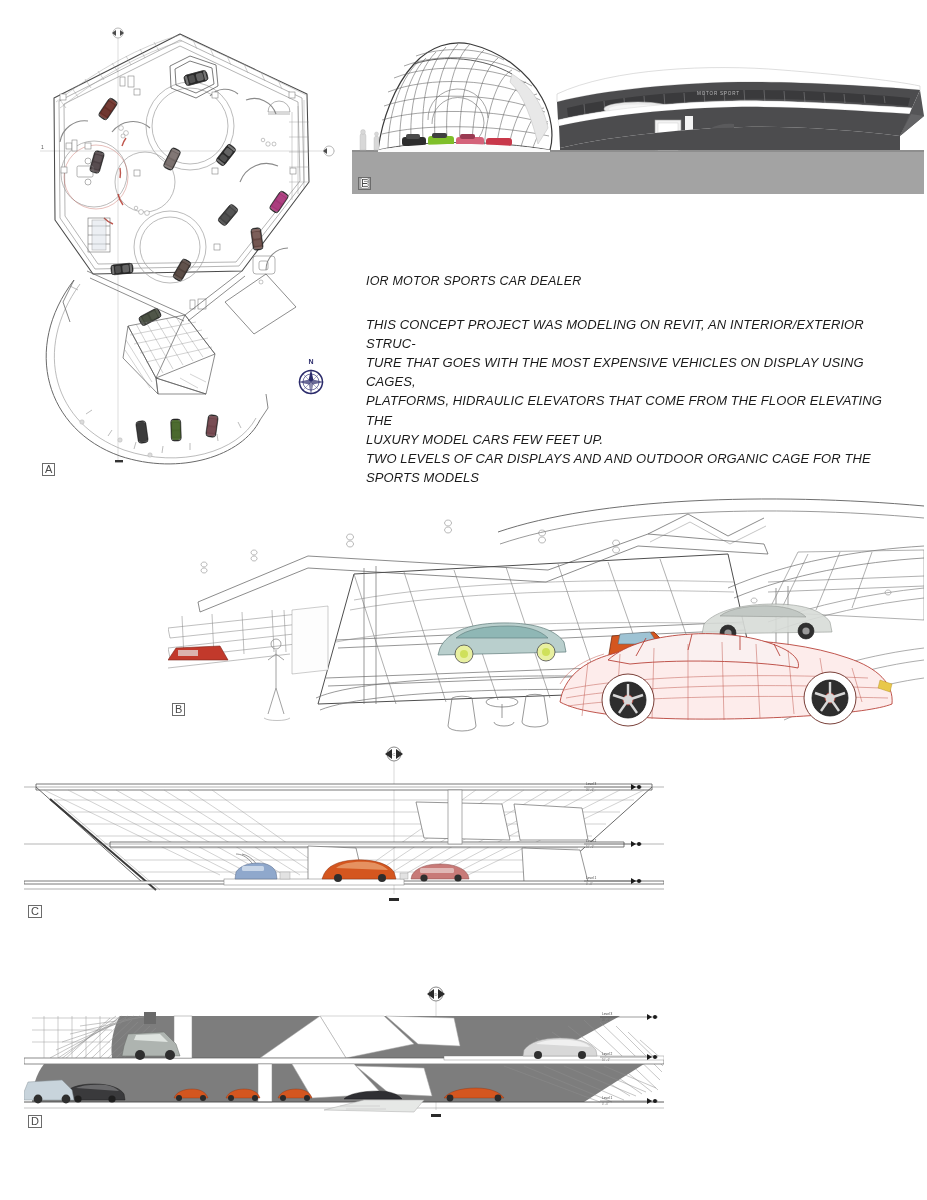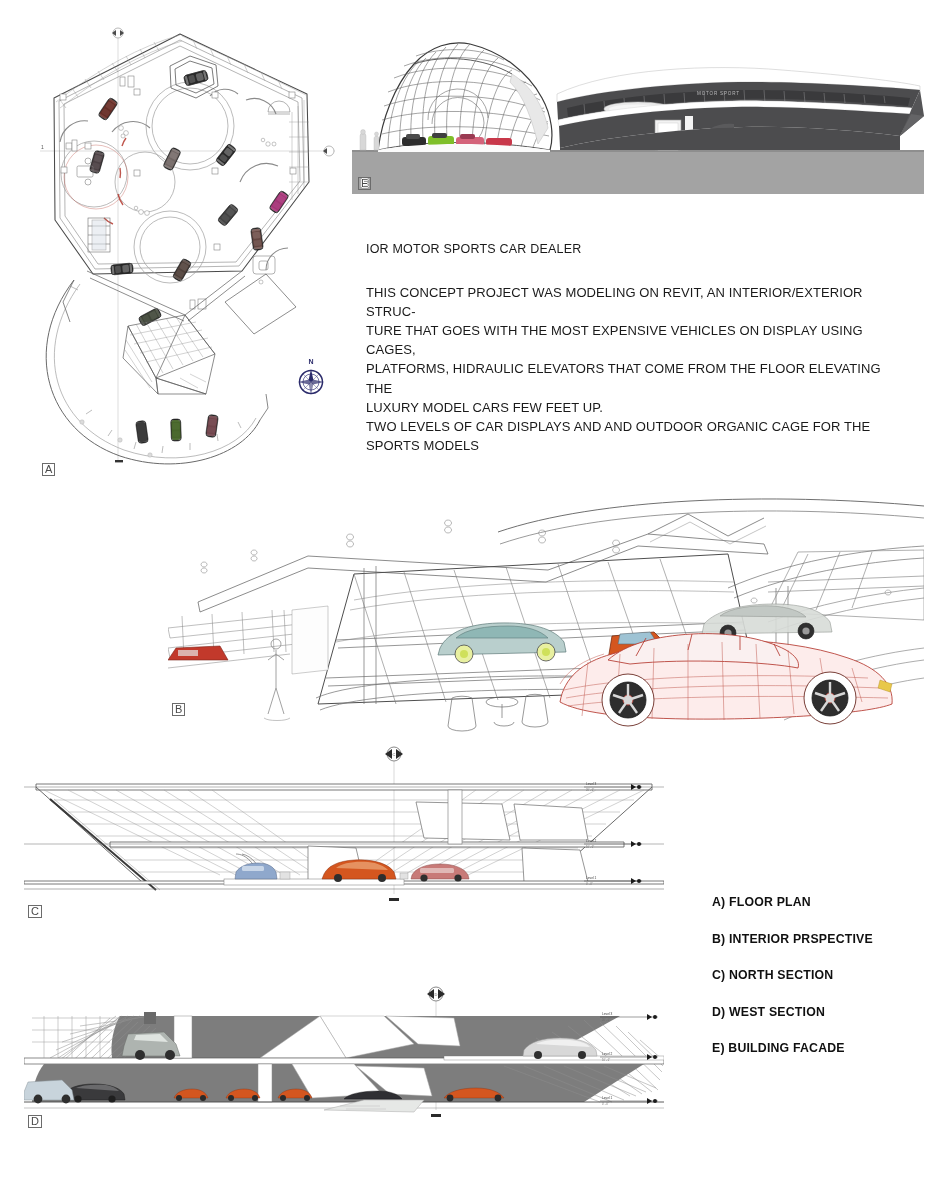--- a/index.html
+++ b/index.html
@@ -42,22 +42,23 @@
     padding: 0px 2px 0px 2px;
     line-height: 11px;
     font-size: 11px;
     color: #4a4a4a;
   }
 
   
   .text-block {
     position: absolute;
     left: 366px;
-    top: 242px;
+    top: 274px;
     width: 540px;
+    font-style: italic;
   }
   .project-title {
     font-size: 12.5px;
     font-weight: 400;
     letter-spacing: 0.2px;
     color: #1a1a1a;
     margin: 0 0 26px 0;
     line-height: 1.2;
   }
   .project-desc {
@@ -1066,21 +1067,14 @@
           <circle cx="55" cy="7" r="2" fill="#1a1a1a"></circle>
         </g>
       </g>
     </svg>
 
     <div class="dwg-label" style="left:4px; top:132px;">
       <span>D</span>
     </div>
   </div>
 
-  <div class="legend">
-    <div class="legend-item">A) FLOOR PLAN</div>
-    <div class="legend-item">B) INTERIOR PRSPECTIVE</div>
-    <div class="legend-item">C) NORTH SECTION</div>
-    <div class="legend-item">D) WEST SECTION</div>
-    <div class="legend-item">E) BUILDING FACADE</div>
-  </div>
 
 </div>
 
 </body></html>

